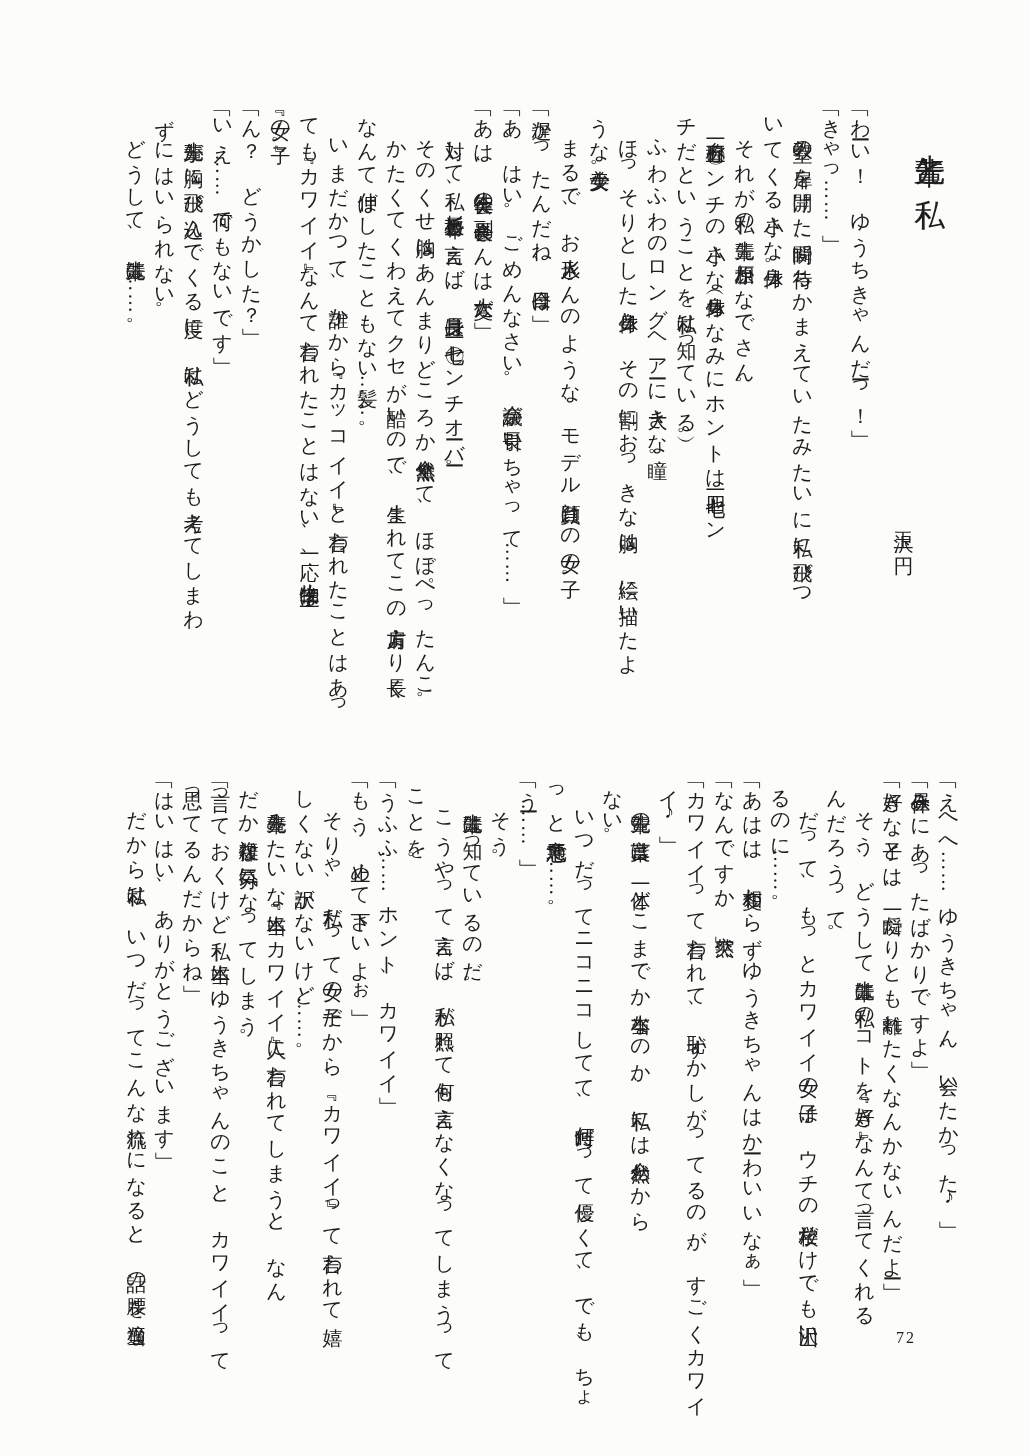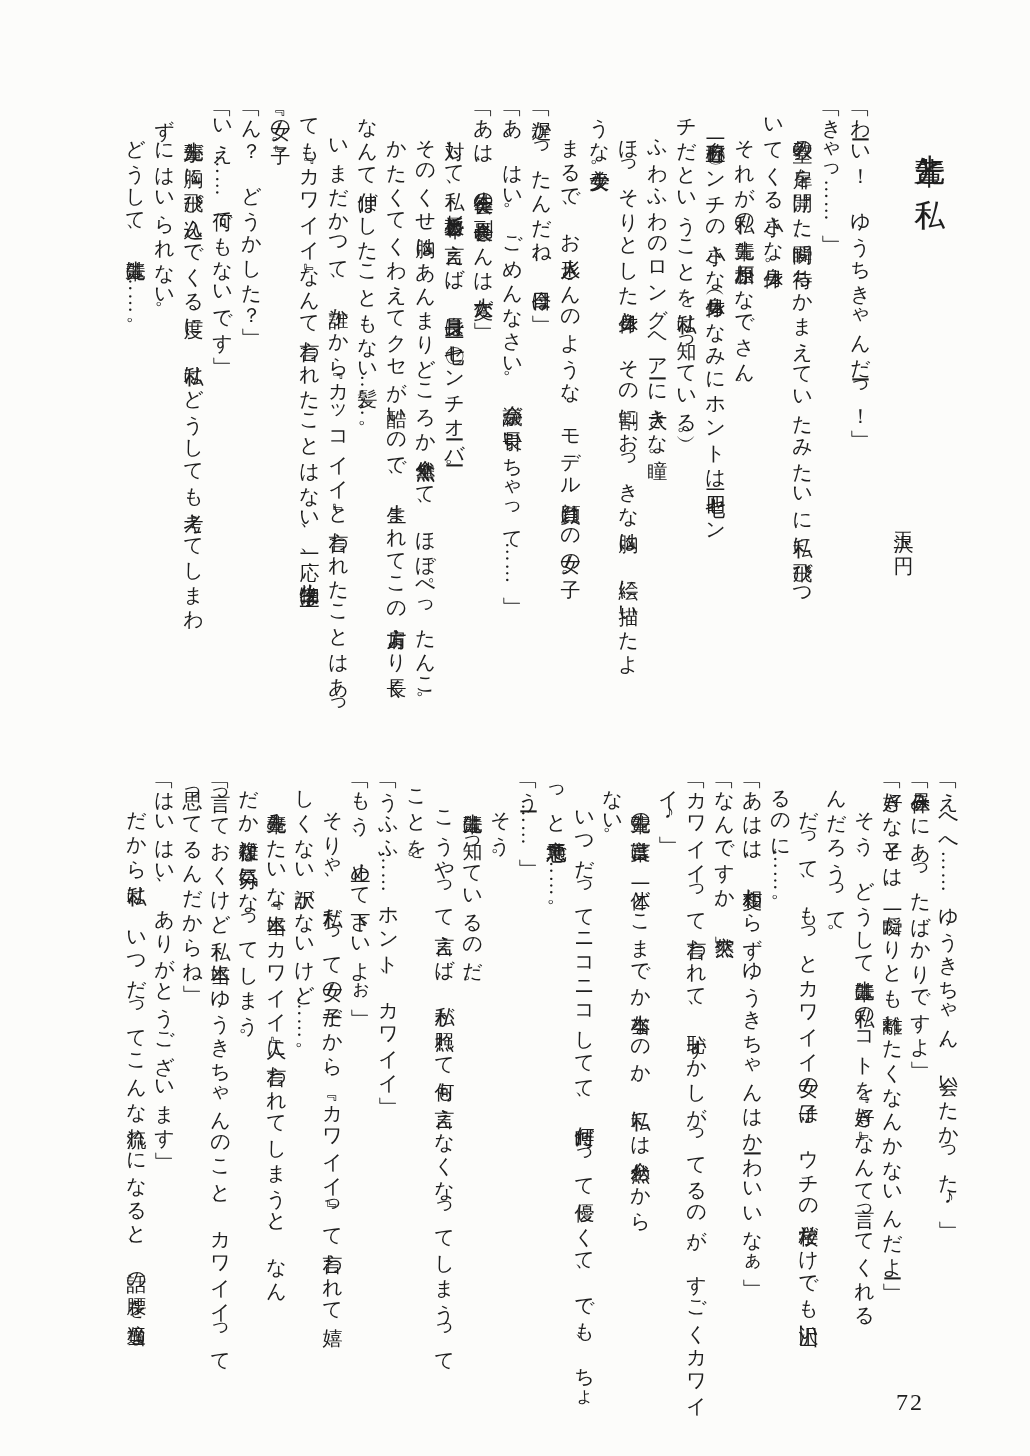--- a/index.html
+++ b/index.html
@@ -57,23 +57,23 @@
   .block-bottom {
     top: 776px;
     right: 67px;
     height: 622px;
   }
   .block-bottom .line {
     line-height: 28px;
   }
   .page-number {
     position: absolute;
-    top: 1389px;
+    top: 1329px;
     left: 896px;
-    font-size: 24px;
+    font-size: 16px;
     letter-spacing: 2px;
   }
 </style>
 </head>
 <body>
 
 <div class="page">
 
   <h1 class="v title">先輩と私</h1>
 

